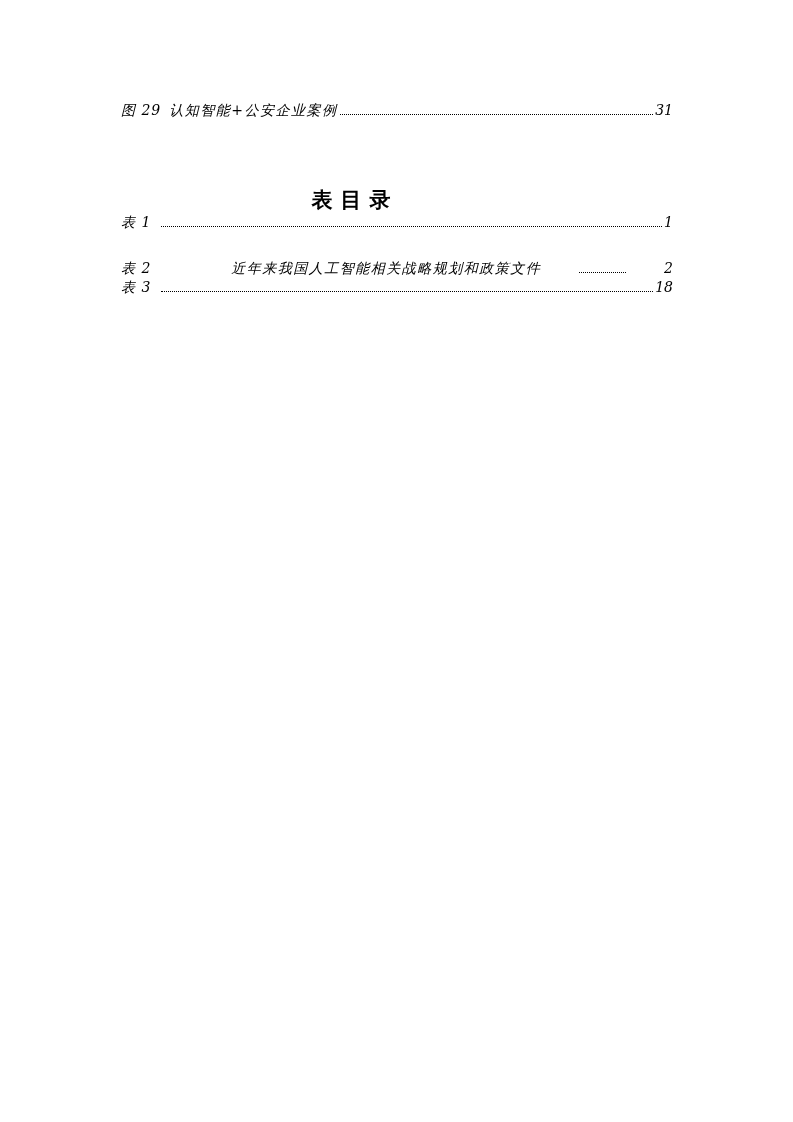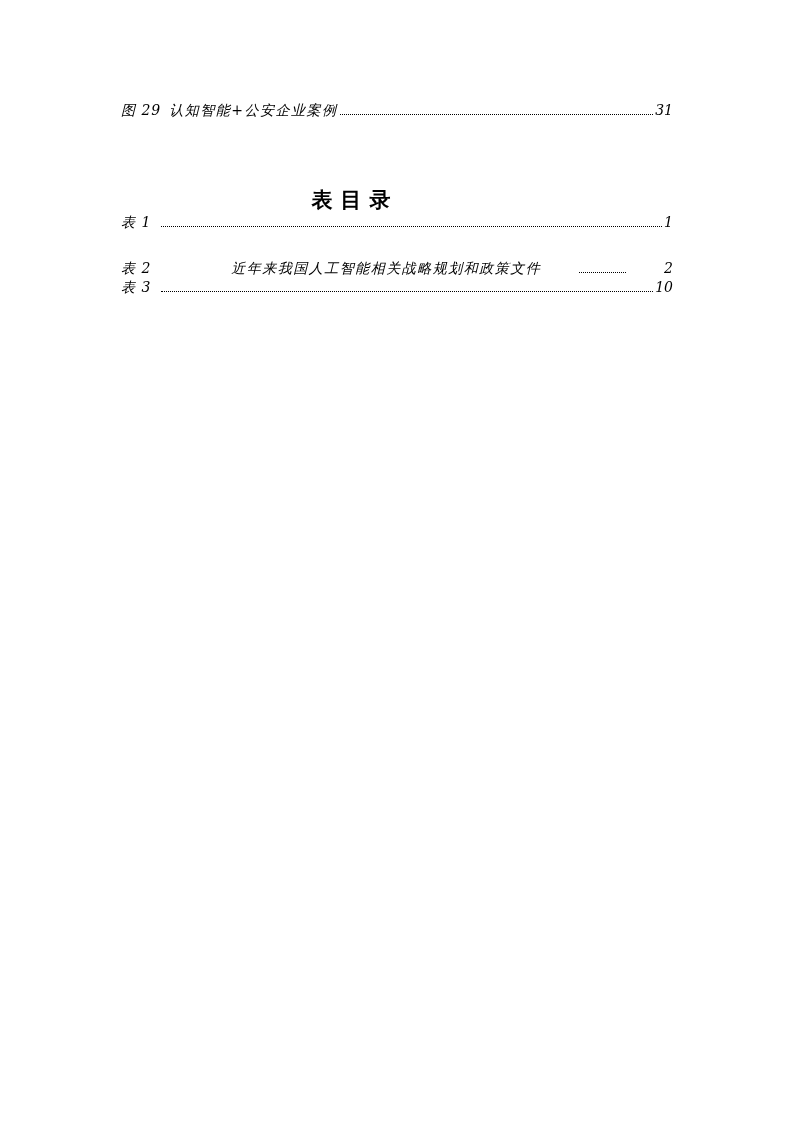--- a/index.html
+++ b/index.html
@@ -40,14 +40,14 @@
   <span style="width:8px"></span>
   <span class="toc-text">近年来我国人工智能相关战略规划和政策文件</span>
   <span class="toc-leader"></span>
   <span class="toc-page">2</span>
 </div>
 
 <div class="toc-line" style="top:277px;">
   <span class="toc-prefix">表 3</span>
   <span style="width:8px"></span>
   <span class="toc-leader"></span>
-  <span class="toc-page">10</span>
+  <span class="toc-page">18</span>
 </div>
 
 </body></html>

